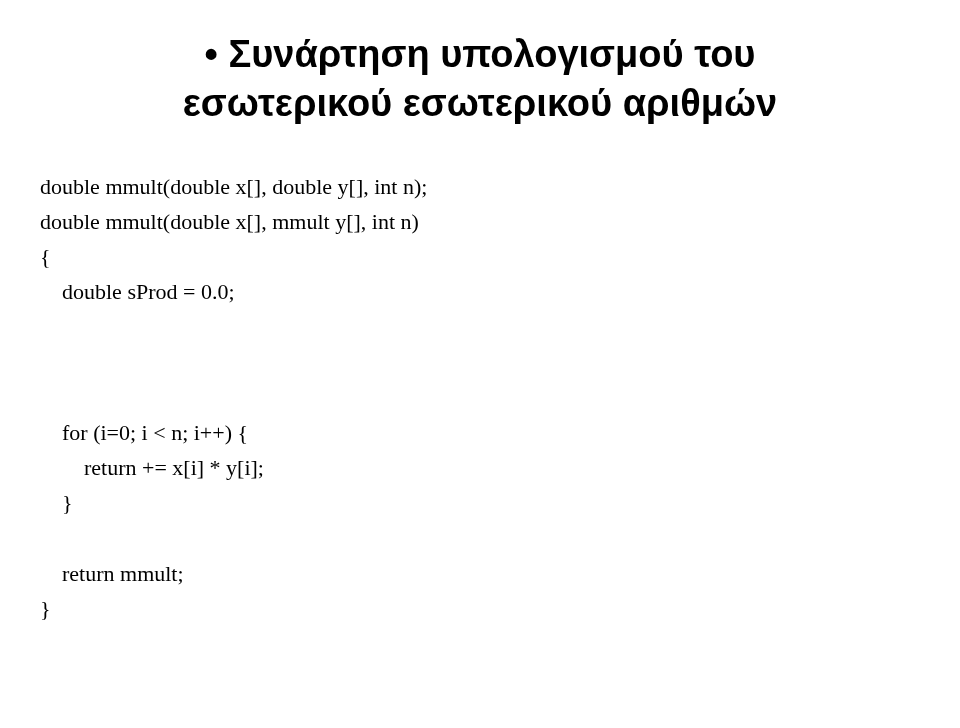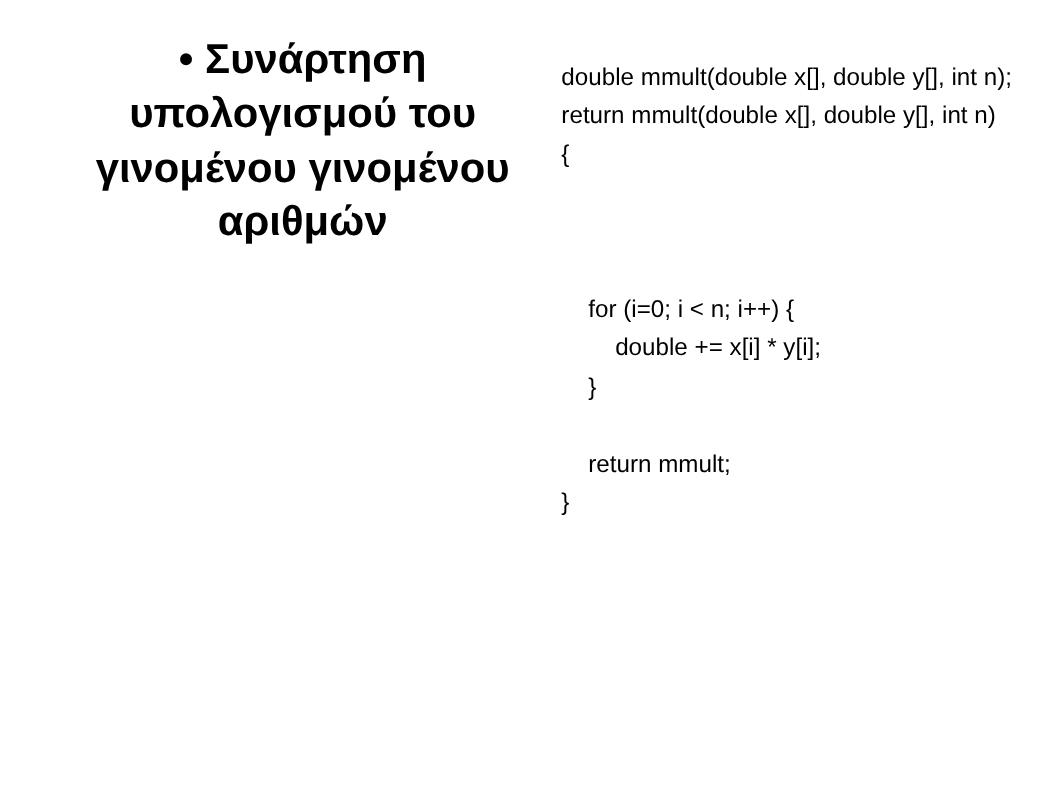--- a/index.html
+++ b/index.html
@@ -14,67 +14,68 @@
       height: 728px;
       overflow: hidden;
       font-family: 'Courier New', Courier, monospace;
     }
 
     .page-container {
       width: 960px;
       height: 728px;
       padding: 30px 40px;
       display: flex;
-      flex-direction: row;
+      flex-direction: column;
     }
 
     .title-section {
       text-align: center;
       margin-bottom: 30px;
     }
 
     .title-line {
       font-family: Arial, sans-serif;
       font-size: 38px;
       font-weight: bold;
       color: #000000;
       line-height: 1.3;
     }
 
     .code-section {
-      font-family: Liberation Sans, sans-serif;
+      font-family: Liberation Serif, serif;
       font-size: 22px;
       color: #000000;
       line-height: 1.6;
-      margin-top: 22px;
+      margin-top: 10px;
     }
 
     .code-line {
       display: block;
       white-space: pre;
     }
   </style>
 </head>
 <body>
 
 <div class="page-container">
 
   <div class="title-section">
     <div class="title-line">• Συνάρτηση υπολογισμού του</div>
-    <div class="title-line">γινομένου γινομένου αριθμών</div>
+    <div class="title-line">εσωτερικού εσωτερικού αριθμών</div>
   </div>
 
   <div class="code-section">
     <span class="code-line">double mmult(double x[], double y[], int n);</span>
-    <span class="code-line">return mmult(double x[], double y[], int n)</span>
+    <span class="code-line">double mmult(double x[], mmult y[], int n)</span>
     <span class="code-line">{</span>
+    <span class="code-line">    double sProd = 0.0;</span>
     <span class="code-line">&nbsp;</span>
     <span class="code-line">&nbsp;</span>
     <span class="code-line">&nbsp;</span>
     <span class="code-line">    for (i=0; i &lt; n; i++) {</span>
-    <span class="code-line">        double += x[i] * y[i];</span>
+    <span class="code-line">        return += x[i] * y[i];</span>
     <span class="code-line">    }</span>
     <span class="code-line">&nbsp;</span>
     <span class="code-line">    return mmult;</span>
     <span class="code-line">}</span>
   </div>
 
 </div>
 
 </body></html>

